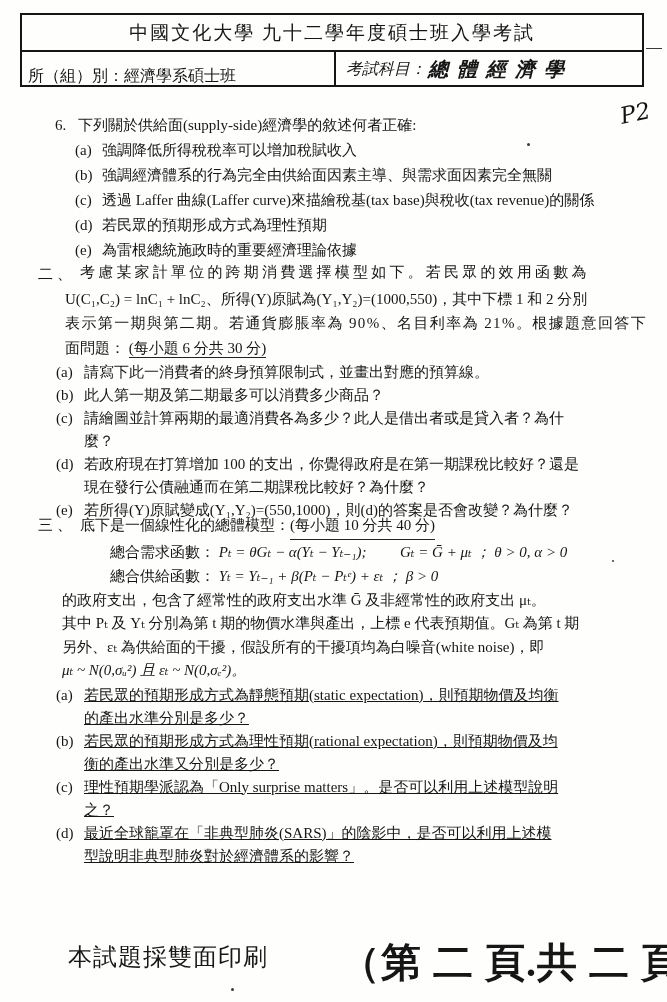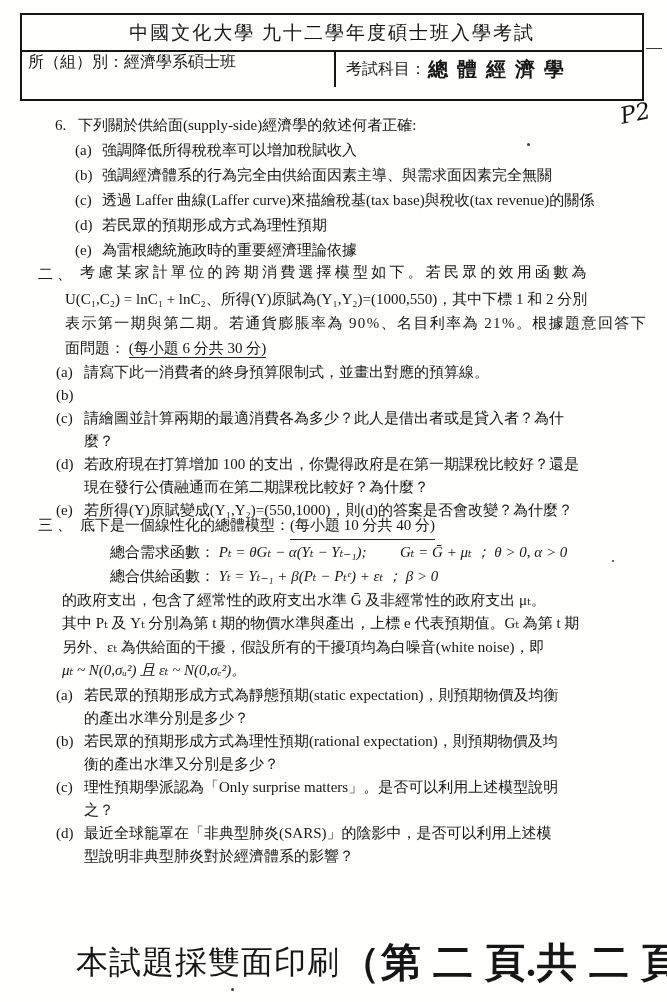--- a/index.html
+++ b/index.html
@@ -1,28 +1,28 @@
 <!DOCTYPE html>
 <html><head>
 <meta charset="utf-8">
 <style>
   html,body{margin:0;padding:0;background:#d9d9d9;}
   .page{position:relative;width:667px;height:1002px;background:#fefefd;
         font-family:"Liberation Serif","DejaVu Serif",serif;color:#161616;
         overflow:hidden;margin:0 auto;}
   
-  .header-box{position:absolute;left:20px;top:13px;width:624px;height:88px;
+  .header-box{position:absolute;left:20px;top:13px;width:624px;height:74px;
               border:2px solid #151515;box-sizing:border-box;}
   .header-title{height:35px;border-bottom:2px solid #151515;display:flex;
                 align-items:center;justify-content:center;font-size:19px;
                 letter-spacing:2px;white-space:nowrap;}
   .header-row2{display:flex;height:35px;}
   .hcell-left{width:314px;border-right:2px solid #151515;display:flex;
-              align-items:flex-start;padding-left:6px;font-size:16px;box-sizing:border-box;}
-  .hcell-right{flex:1;display:flex;align-items:center;padding-left:10px;font-size:16px;}
+              align-items:flex-end;padding-left:6px;font-size:16px;box-sizing:border-box;}
+  .hcell-right{flex:1;display:flex;align-items:center;padding-left:10px;font-size:16px;font-style:italic;}
   .hcell-right .val{font-weight:bold;font-size:20px;letter-spacing:2px;margin-left:2px;}
   
   .pmark{position:absolute;left:620px;top:100px;font-size:23px;font-style:italic;
          transform:rotate(-12deg);color:#111;font-family:"DejaVu Serif",serif;}
   
   .q6{position:absolute;left:55px;top:113px;width:600px;font-size:15px;line-height:25px;}
   .q6-head{display:flex;}
   .q6-num{width:23px;flex:none;}
   .opt{display:flex;padding-left:20px;}
   .opt-label{width:27px;flex:none;}
@@ -39,23 +39,23 @@
   .sub{display:flex;}
   .sub-label{width:28px;flex:none;}
   .sub-text{width:502px;flex:none;}
   
   .q3{position:absolute;left:38px;top:514px;width:622px;font-size:15px;line-height:23.5px;}
   .q3-head{display:flex;white-space:nowrap;}
   .fline{padding-left:72px;white-space:nowrap;margin-top:1px;}
   .fmath{font-style:italic;}
   .fgap{display:inline-block;width:26px;}
   .q3-body{padding-left:24px;white-space:nowrap;}
-  .q3 .sub-text{width:482px;}
+  .q3 .sub-text{width:482px;text-decoration:underline;}
   
-  .print-note{position:absolute;left:76px;top:941px;font-size:32px;letter-spacing:1px;
+  .print-note{position:absolute;left:68px;top:941px;font-size:24px;letter-spacing:1px;
               white-space:nowrap;}
   .page-note{position:absolute;left:340px;top:935px;font-size:40px;font-weight:bold;
              letter-spacing:1px;white-space:nowrap;}
   
   .art{position:absolute;background:#3a3a3a;}
   .art-dash-mid{left:646px;top:48px;width:16px;height:1px;}
   .art-dot-a{left:527px;top:143px;width:3px;height:3px;border-radius:50%;}
   .art-dot-b{left:231px;top:988px;width:3px;height:3px;border-radius:50%;}
   .art-dot-c{left:612px;top:560px;width:2px;height:2px;border-radius:50%;}
 </style>
@@ -118,20 +118,21 @@
       <span>面問題：</span>
       <span class="score">(每小題 6 分共 30 分)</span>
     </div>
     <div class="subs">
       <div class="sub">
         <span class="sub-label">(a)</span>
         <span class="sub-text">請寫下此一消費者的終身預算限制式，並畫出對應的預算線。</span>
       </div>
       <div class="sub">
         <span class="sub-label">(b)</span>
+        <span class="sub-text">此人第一期及第二期最多可以消費多少商品？</span>
       </div>
       <div class="sub">
         <span class="sub-label">(c)</span>
         <span class="sub-text">請繪圖並計算兩期的最適消費各為多少？此人是借出者或是貸入者？為什麼？</span>
       </div>
       <div class="sub">
         <span class="sub-label">(d)</span>
         <span class="sub-text">若政府現在打算增加 100 的支出，你覺得政府是在第一期課稅比較好？還是現在發行公債融通而在第二期課稅比較好？為什麼？</span>
       </div>
       <div class="sub">

